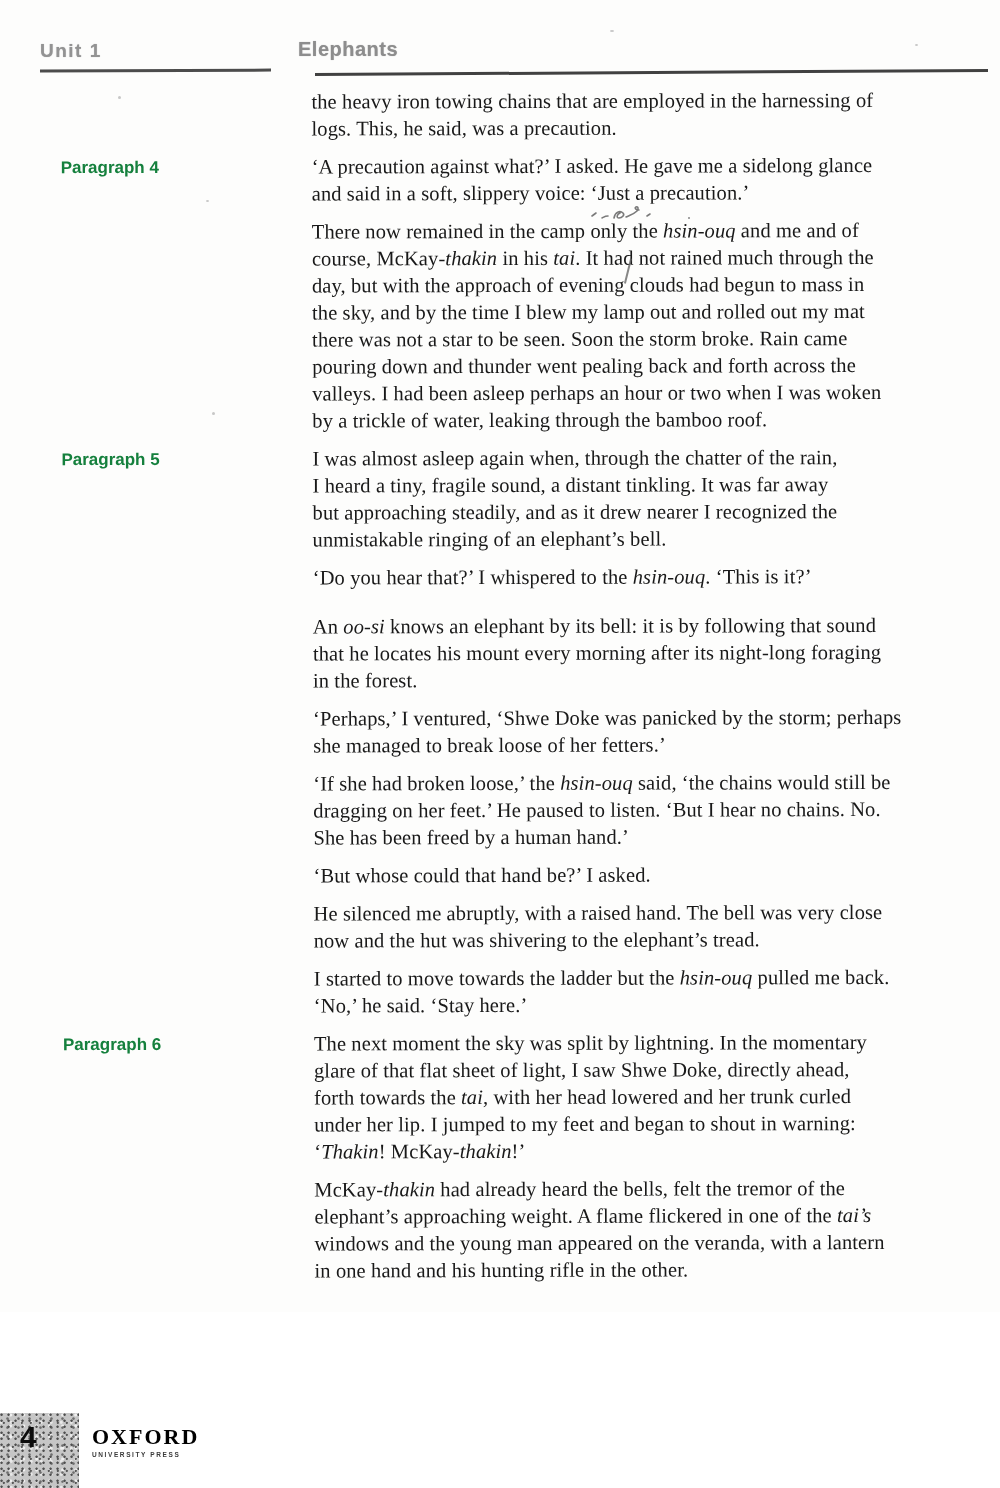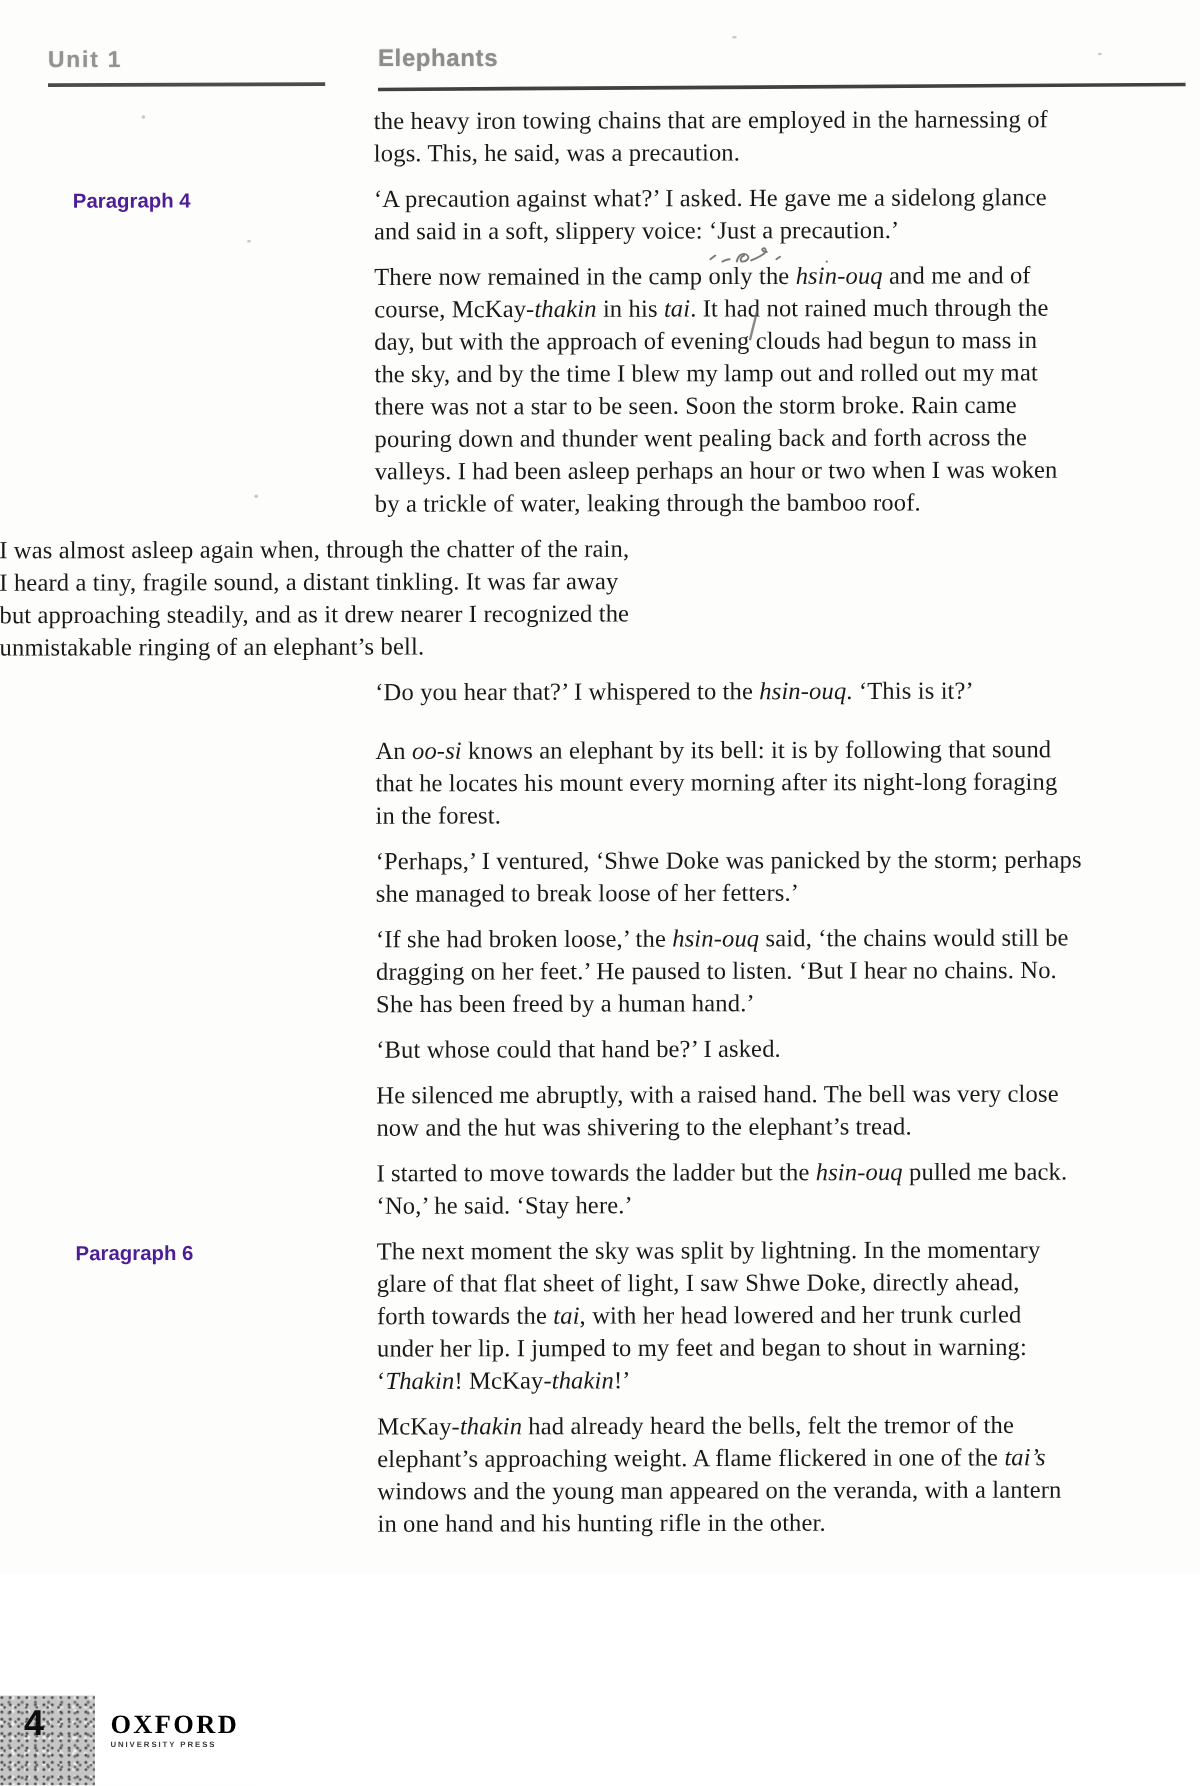--- a/index.html
+++ b/index.html
@@ -18,40 +18,40 @@
     position:absolute; left:40px; top:40px;
     font:bold 19px "Liberation Sans", sans-serif;
     color:#939393; letter-spacing:1.5px;
     text-shadow:0 0 1px #b5b5b5;
   }
   .unit-rule {
     position:absolute; left:40px; top:69px; width:231px; height:3px;
     background:#4c4c4c; transform:rotate(-0.2deg);
   }
   .page-title {
-    position:absolute; left:315px; top:38px;
+    position:absolute; left:298px; top:38px;
     font:bold 20px "Liberation Sans", sans-serif;
     color:#8d8d8d; letter-spacing:0.5px;
     text-shadow:0 0 1px #b0b0b0;
   }
   .title-rule {
     position:absolute; left:315px; top:71px; width:673px; height:3px;
     background:#414141; transform:rotate(-0.35deg);
   }
 
   
   .content {
     position:absolute; left:0; top:88px; width:1000px;
     transform:rotate(-0.15deg);
   }
   .block { display:flex; margin-bottom:11px; }
   .plabel {
     flex:0 0 313px; width:313px; padding-left:62px;
     font:bold 17px/27px "Liberation Sans", sans-serif;
-    color:#4c1d95;
+    color:#15803d;
   }
   .ptext {
     font:20.5px/27px "Liberation Serif", serif;
     color:#191919; letter-spacing:0.1px;
   }
   .line { white-space:nowrap; }
   .it { font-style:italic; }
 
   
   .scribble { position:absolute; left:588px; top:198px; }
@@ -122,20 +122,21 @@
           <div class="line"><span>course, McKay-</span><span class="it">thakin</span><span> in his </span><span class="it">tai</span><span>. It had not rained much through the</span></div>
           <div class="line"><span>day, but with the approach of evening clouds had begun to mass in</span></div>
           <div class="line"><span>the sky, and by the time I blew my lamp out and rolled out my mat</span></div>
           <div class="line"><span>there was not a star to be seen. Soon the storm broke. Rain came</span></div>
           <div class="line"><span>pouring down and thunder went pealing back and forth across the</span></div>
           <div class="line"><span>valleys. I had been asleep perhaps an hour or two when I was woken</span></div>
           <div class="line"><span>by a trickle of water, leaking through the bamboo roof.</span></div>
         </div>
       </div>
       <div class="block">
+        <div class="plabel">Paragraph 5</div>
         <div class="ptext">
           <div class="line"><span>I was almost asleep again when, through the chatter of the rain,</span></div>
           <div class="line"><span>I heard a tiny, fragile sound, a distant tinkling. It was far away</span></div>
           <div class="line"><span>but approaching steadily, and as it drew nearer I recognized the</span></div>
           <div class="line"><span>unmistakable ringing of an elephant’s bell.</span></div>
         </div>
       </div>
       <div class="block">
         <div class="plabel"></div>
         <div class="ptext">

